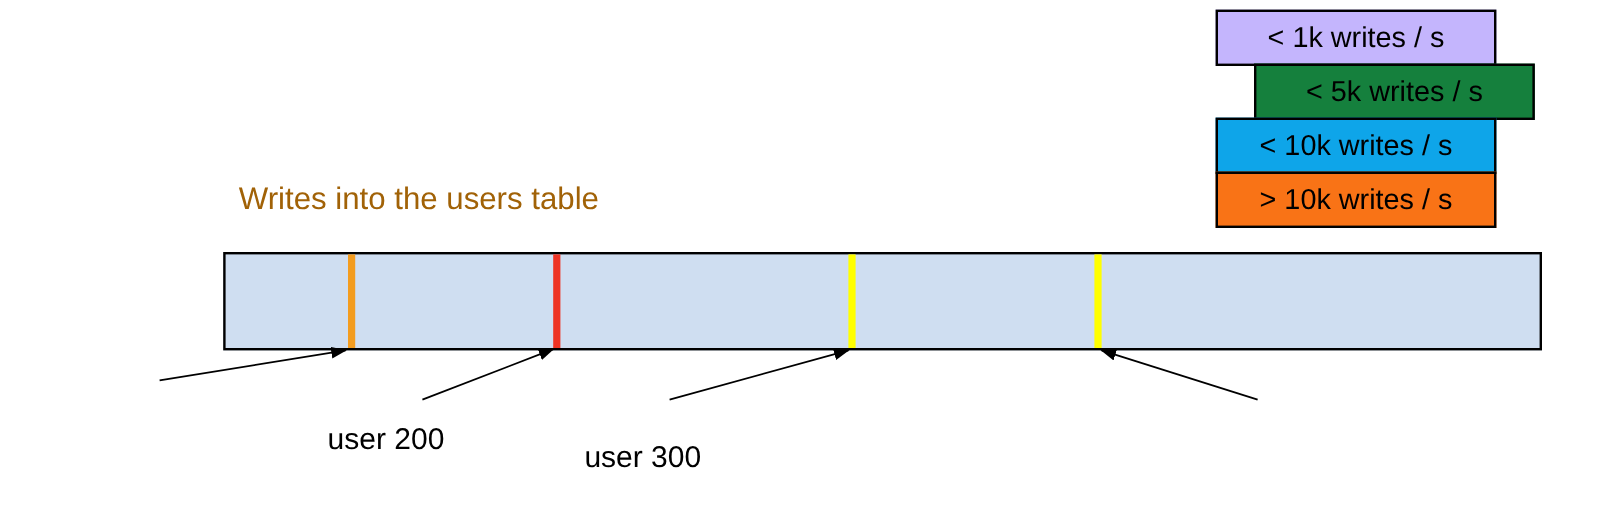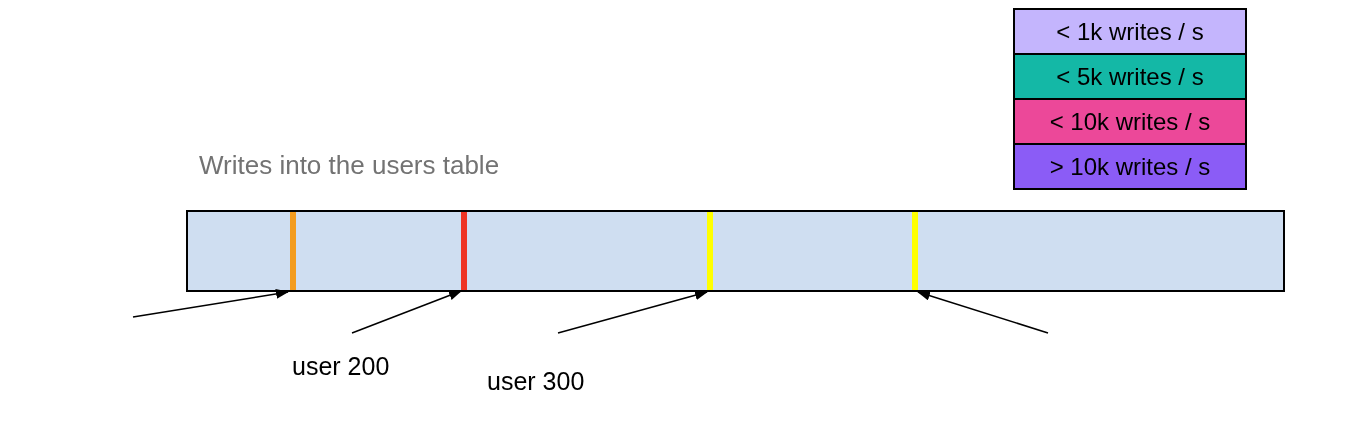--- a/index.html
+++ b/index.html
@@ -13,21 +13,21 @@
     width: 1350px;
     height: 422px;
     background: #ffffff;
     overflow: hidden;
   }
   .title {
     position: absolute;
     left: 199px;
     top: 150px;
     font-size: 26px;
-    color: #737373;
+    color: #a16207;
     white-space: nowrap;
   }
   .bar {
     position: absolute;
     left: 186px;
     top: 210px;
     width: 1099px;
     height: 82px;
     box-sizing: border-box;
     border: 2px solid #000000;
@@ -50,21 +50,21 @@
     stroke: #000000;
     stroke-width: 1.5;
   }
   .ulabel {
     position: absolute;
     font-size: 25px;
     color: #000000;
     white-space: nowrap;
   }
   .ulabel.l100 { left: 55px;  top: 335px; }
-  .ulabel.l200 { left: 273px; top: 352px; margin-left: 19px; }
+  .ulabel.l200 { left: 273px; top: 352px; }
   .ulabel.l300 { left: 487px; top: 350px; margin-top: 17px; }
   .ulabel.l400 { left: 968px; top: 352px; }
   .legend {
     position: absolute;
     left: 1013px;
     top: 8px;
     width: 234px;
   }
   .legend-row {
     box-sizing: border-box;
@@ -105,18 +105,18 @@
     <line x1="352" y1="333" x2="461" y2="291" marker-end="url(#ah)"></line>
     <line x1="558" y1="333" x2="707" y2="292" marker-end="url(#ah)"></line>
     <line x1="1048" y1="333" x2="918" y2="292" marker-end="url(#ah)"></line>
   </svg>
 
   <div class="ulabel l200">user 200</div>
   <div class="ulabel l300">user 300</div>
 
   <div class="legend">
     <div class="legend-row" style="background: #c4b5fd;">&lt; 1k writes / s</div>
-    <div class="legend-row" style="background: #14b8a6;">&lt; 5k writes / s</div>
-    <div class="legend-row" style="background: #ec4899;">&lt; 10k writes / s</div>
-    <div class="legend-row" style="background: #8b5cf6;">&gt; 10k writes / s</div>
+    <div class="legend-row" style="background: #15803d; margin-left: 32px;">&lt; 5k writes / s</div>
+    <div class="legend-row" style="background: #0ea5e9;">&lt; 10k writes / s</div>
+    <div class="legend-row" style="background: #f97316;">&gt; 10k writes / s</div>
   </div>
 
 </div>
 
 </body></html>

